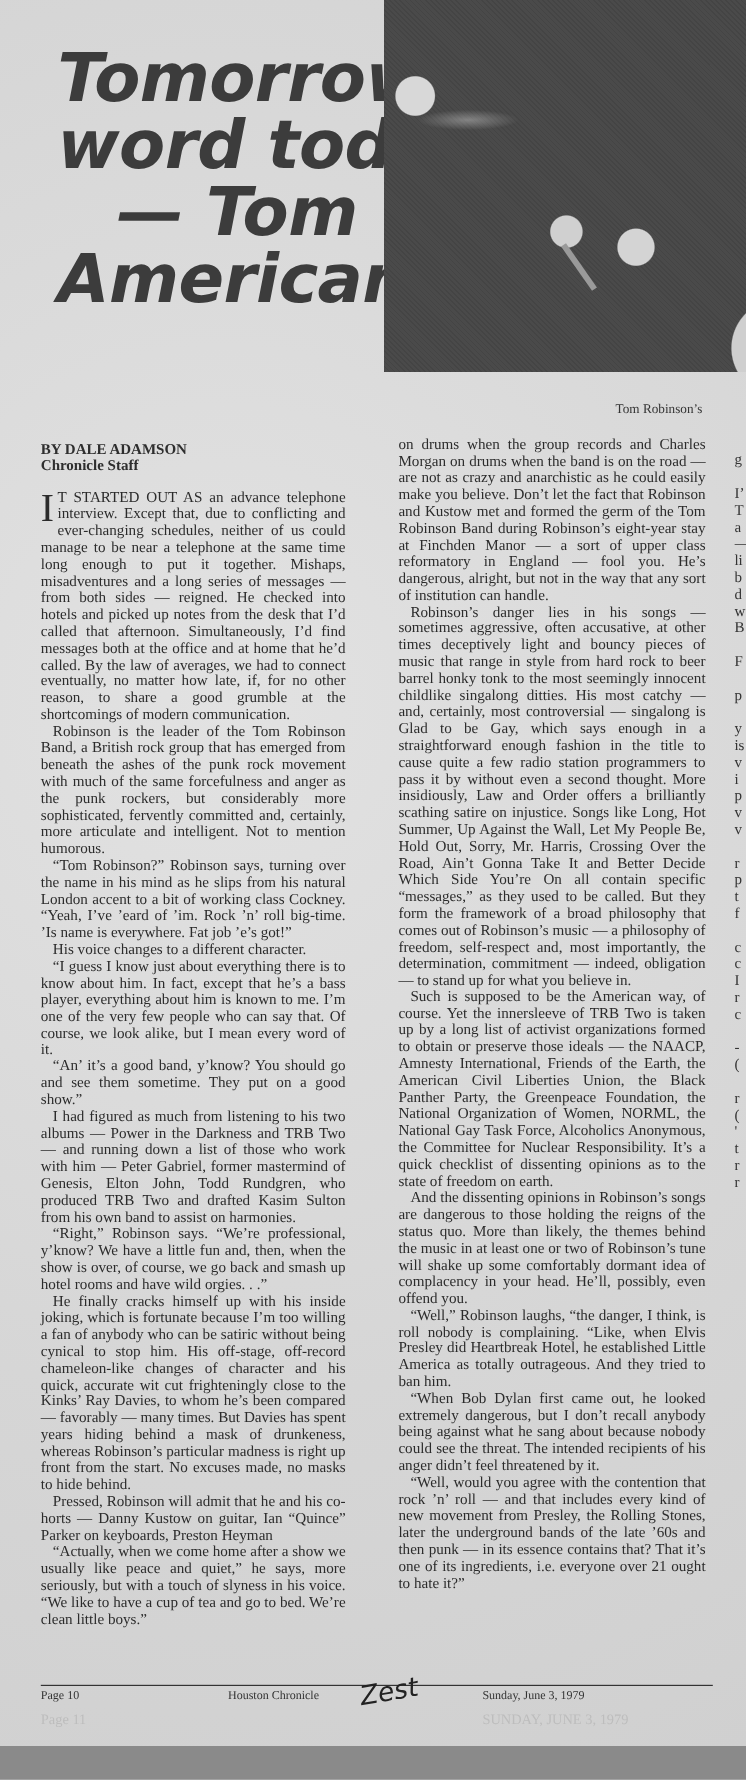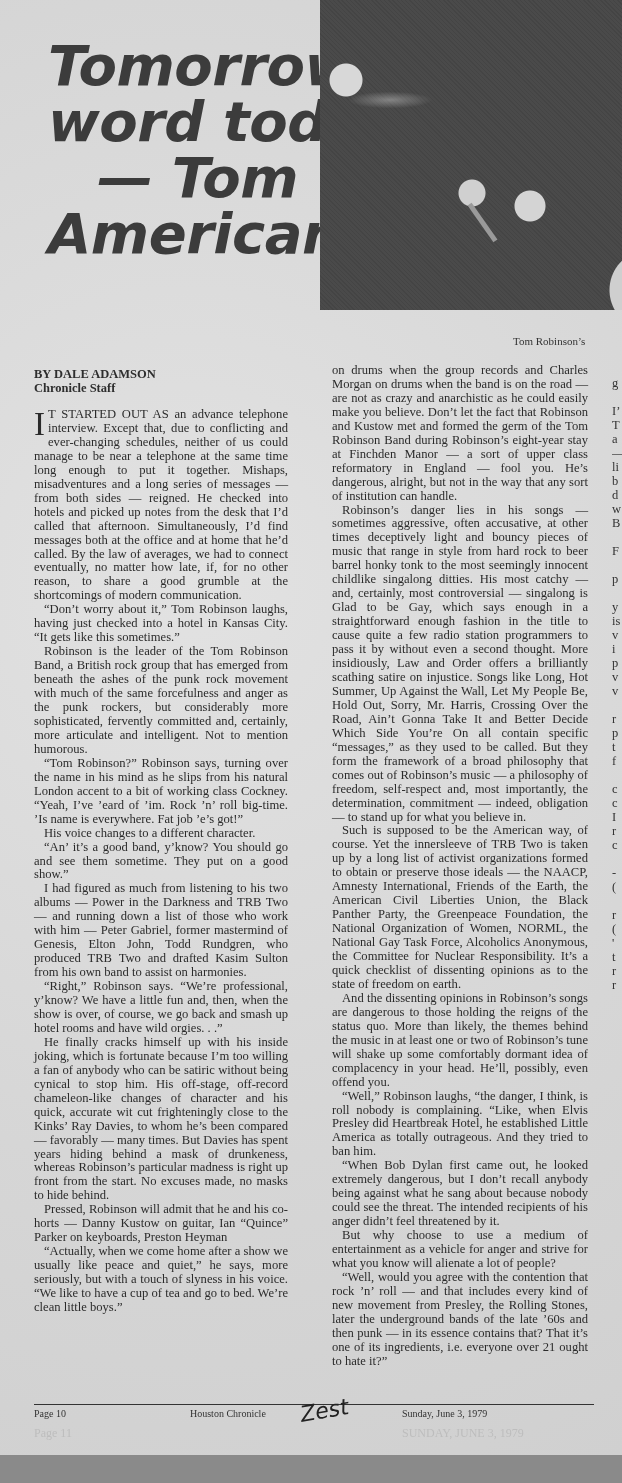--- a/index.html
+++ b/index.html
@@ -84,40 +84,39 @@
   <div class="stick"></div>
   <div class="caption">Tom Robinson’s</div>
 
   <div class="byline">
     <div>BY DALE ADAMSON</div>
     <div>Chronicle Staff</div>
   </div>
 
   <div class="col col1">
     <p class="first"><span class="dropcap">I</span><span>T STARTED OUT AS an advance telephone interview. Except that, due to conflicting and ever-changing schedules, neither of us could manage to be near a telephone at the same time long enough to put it together. Mishaps, misadventures and a long series of messages — from both sides — reigned. He checked into hotels and picked up notes from the desk that I’d called that afternoon. Simultaneously, I’d find messages both at the office and at home that he’d called. By the law of averages, we had to connect eventually, no matter how late, if, for no other reason, to share a good grumble at the shortcomings of modern communication.</span></p>
-    <p>“Don’t worry about it,” Tom Robinson laughs, having just checked into a hotel in Kansas City. “It gets like this sometimes.”</p>
     <p>Robinson is the leader of the Tom Robinson Band, a British rock group that has emerged from beneath the ashes of the punk rock movement with much of the same forcefulness and anger as the punk rockers, but considerably more sophisticated, fervently committed and, certainly, more articulate and intelligent. Not to mention humorous.</p>
     <p>“Tom Robinson?” Robinson says, turning over the name in his mind as he slips from his natural London accent to a bit of working class Cockney. “Yeah, I’ve ’eard of ’im. Rock ’n’ roll big-time. ’Is name is everywhere. Fat job ’e’s got!”</p>
     <p>His voice changes to a different character.</p>
+    <p>“I guess I know just about everything there is to know about him. In fact, except that he’s a bass player, everything about him is known to me. I’m one of the very few people who can say that. Of course, we look alike, but I mean every word of it.</p>
     <p>“An’ it’s a good band, y’know? You should go and see them sometime. They put on a good show.”</p>
     <p>I had figured as much from listening to his two albums — Power in the Darkness and TRB Two — and running down a list of those who work with him — Peter Gabriel, former mastermind of Genesis, Elton John, Todd Rundgren, who produced TRB Two and drafted Kasim Sulton from his own band to assist on harmonies.</p>
     <p>“Right,” Robinson says. “We’re professional, y’know? We have a little fun and, then, when the show is over, of course, we go back and smash up hotel rooms and have wild orgies. . .”</p>
     <p>He finally cracks himself up with his inside joking, which is fortunate because I’m too willing a fan of anybody who can be satiric without being cynical to stop him. His off-stage, off-record chameleon-like changes of character and his quick, accurate wit cut frighteningly close to the Kinks’ Ray Davies, to whom he’s been compared — favorably — many times. But Davies has spent years hiding behind a mask of drunkeness, whereas Robinson’s particular madness is right up front from the start. No excuses made, no masks to hide behind.</p>
     <p>Pressed, Robinson will admit that he and his co-horts — Danny Kustow on guitar, Ian “Quince” Parker on keyboards, Preston Heyman</p>
     <p>“Actually, when we come home after a show we usually like peace and quiet,” he says, more seriously, but with a touch of slyness in his voice. “We like to have a cup of tea and go to bed. We’re clean little boys.”</p>
   </div>
 
   <div class="col col2">
     <p class="first">on drums when the group records and Charles Morgan on drums when the band is on the road — are not as crazy and anarchistic as he could easily make you believe. Don’t let the fact that Robinson and Kustow met and formed the germ of the Tom Robinson Band during Robinson’s eight-year stay at Finchden Manor — a sort of upper class reformatory in England — fool you. He’s dangerous, alright, but not in the way that any sort of institution can handle.</p>
     <p>Robinson’s danger lies in his songs — sometimes aggressive, often accusative, at other times deceptively light and bouncy pieces of music that range in style from hard rock to beer barrel honky tonk to the most seemingly innocent childlike singalong ditties. His most catchy — and, certainly, most controversial — singalong is Glad to be Gay, which says enough in a straightforward enough fashion in the title to cause quite a few radio station programmers to pass it by without even a second thought. More insidiously, Law and Order offers a brilliantly scathing satire on injustice. Songs like Long, Hot Summer, Up Against the Wall, Let My People Be, Hold Out, Sorry, Mr. Harris, Crossing Over the Road, Ain’t Gonna Take It and Better Decide Which Side You’re On all contain specific “messages,” as they used to be called. But they form the framework of a broad philosophy that comes out of Robinson’s music — a philosophy of freedom, self-respect and, most importantly, the determination, commitment — indeed, obligation — to stand up for what you believe in.</p>
     <p>Such is supposed to be the American way, of course. Yet the innersleeve of TRB Two is taken up by a long list of activist organizations formed to obtain or preserve those ideals — the NAACP, Amnesty International, Friends of the Earth, the American Civil Liberties Union, the Black Panther Party, the Greenpeace Foundation, the National Organization of Women, NORML, the National Gay Task Force, Alcoholics Anonymous, the Committee for Nuclear Responsibility. It’s a quick checklist of dissenting opinions as to the state of freedom on earth.</p>
     <p>And the dissenting opinions in Robinson’s songs are dangerous to those holding the reigns of the status quo. More than likely, the themes behind the music in at least one or two of Robinson’s tune will shake up some comfortably dormant idea of complacency in your head. He’ll, possibly, even offend you.</p>
     <p>“Well,” Robinson laughs, “the danger, I think, is roll nobody is complaining. “Like, when Elvis Presley did Heartbreak Hotel, he established Little America as totally outrageous. And they tried to ban him.</p>
     <p>“When Bob Dylan first came out, he looked extremely dangerous, but I don’t recall anybody being against what he sang about because nobody could see the threat. The intended recipients of his anger didn’t feel threatened by it.</p>
-    <p>But why choose to use a medium of entertainment as a vehicle for anger and strive for what you know will alienate a lot of people?</p>
     <p>“Well, would you agree with the contention that rock ’n’ roll — and that includes every kind of new movement from Presley, the Rolling Stones, later the underground bands of the late ’60s and then punk — in its essence contains that? That it’s one of its ingredients, i.e. everyone over 21 ought to hate it?”</p>
   </div>
 
   <div class="edge" id="edge">
       <div>g</div>
       <div></div>
       <div>I’</div>
       <div>T</div>
       <div>a</div>
       <div>—</div>

